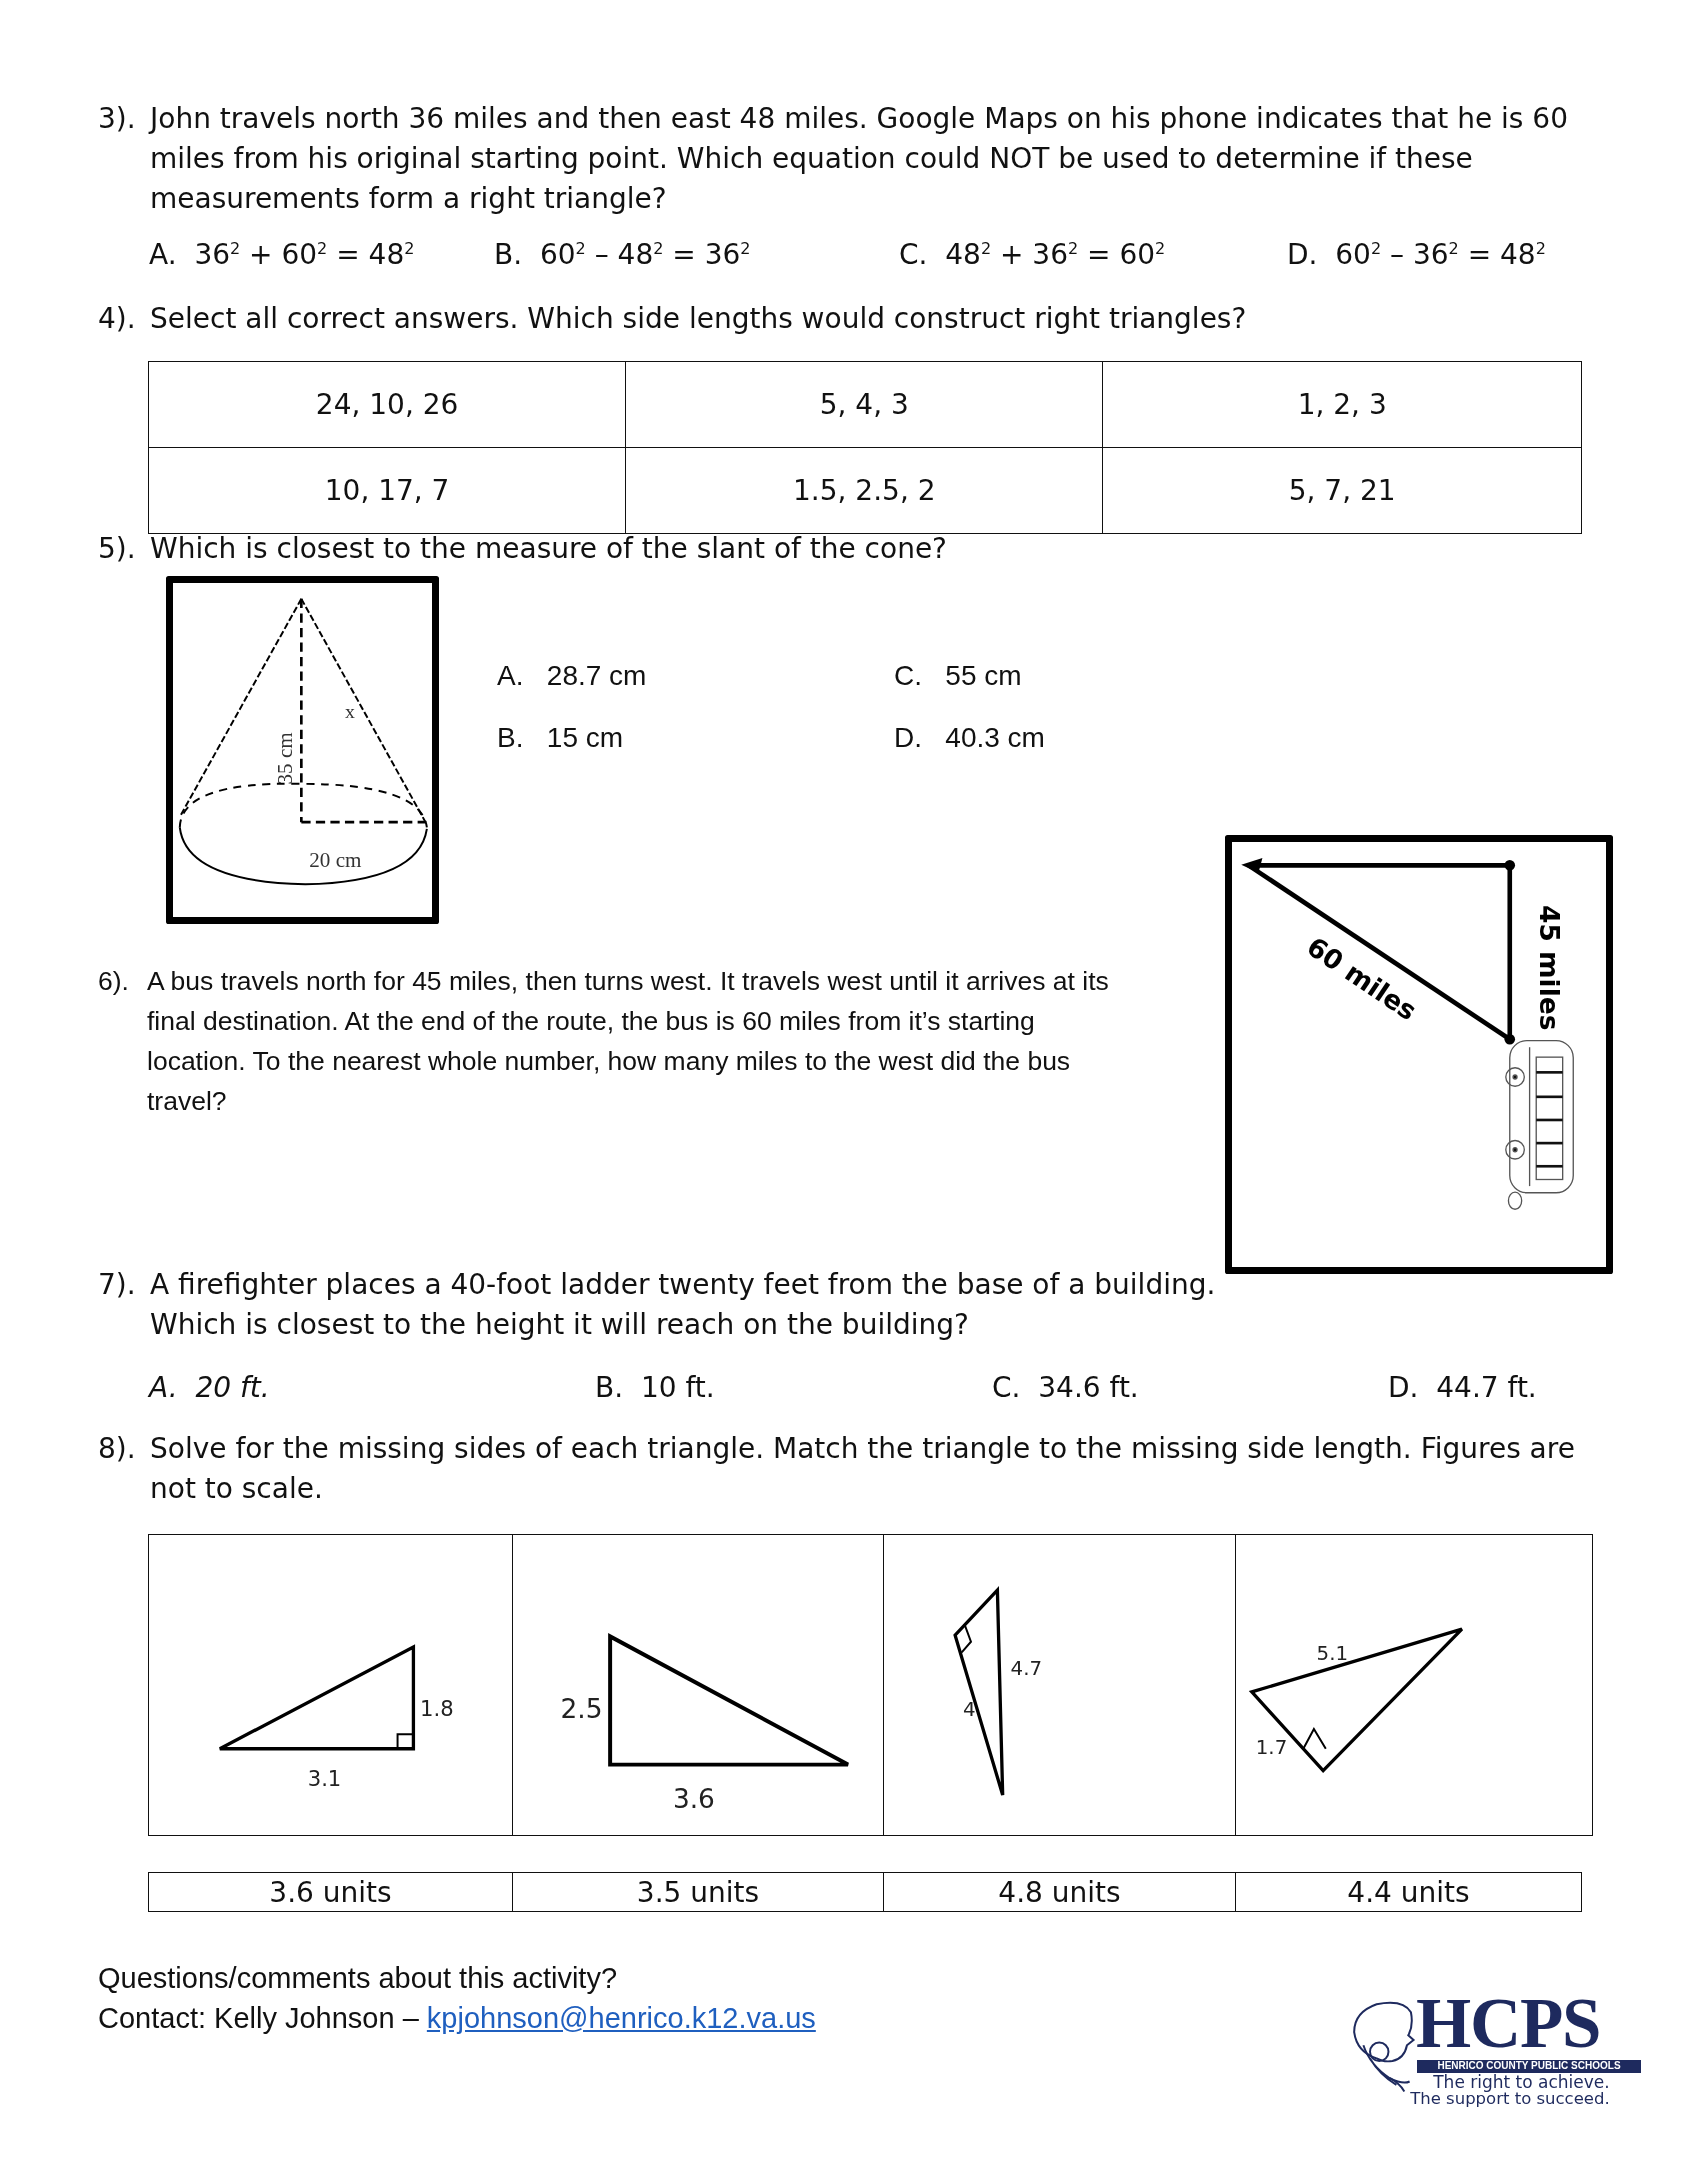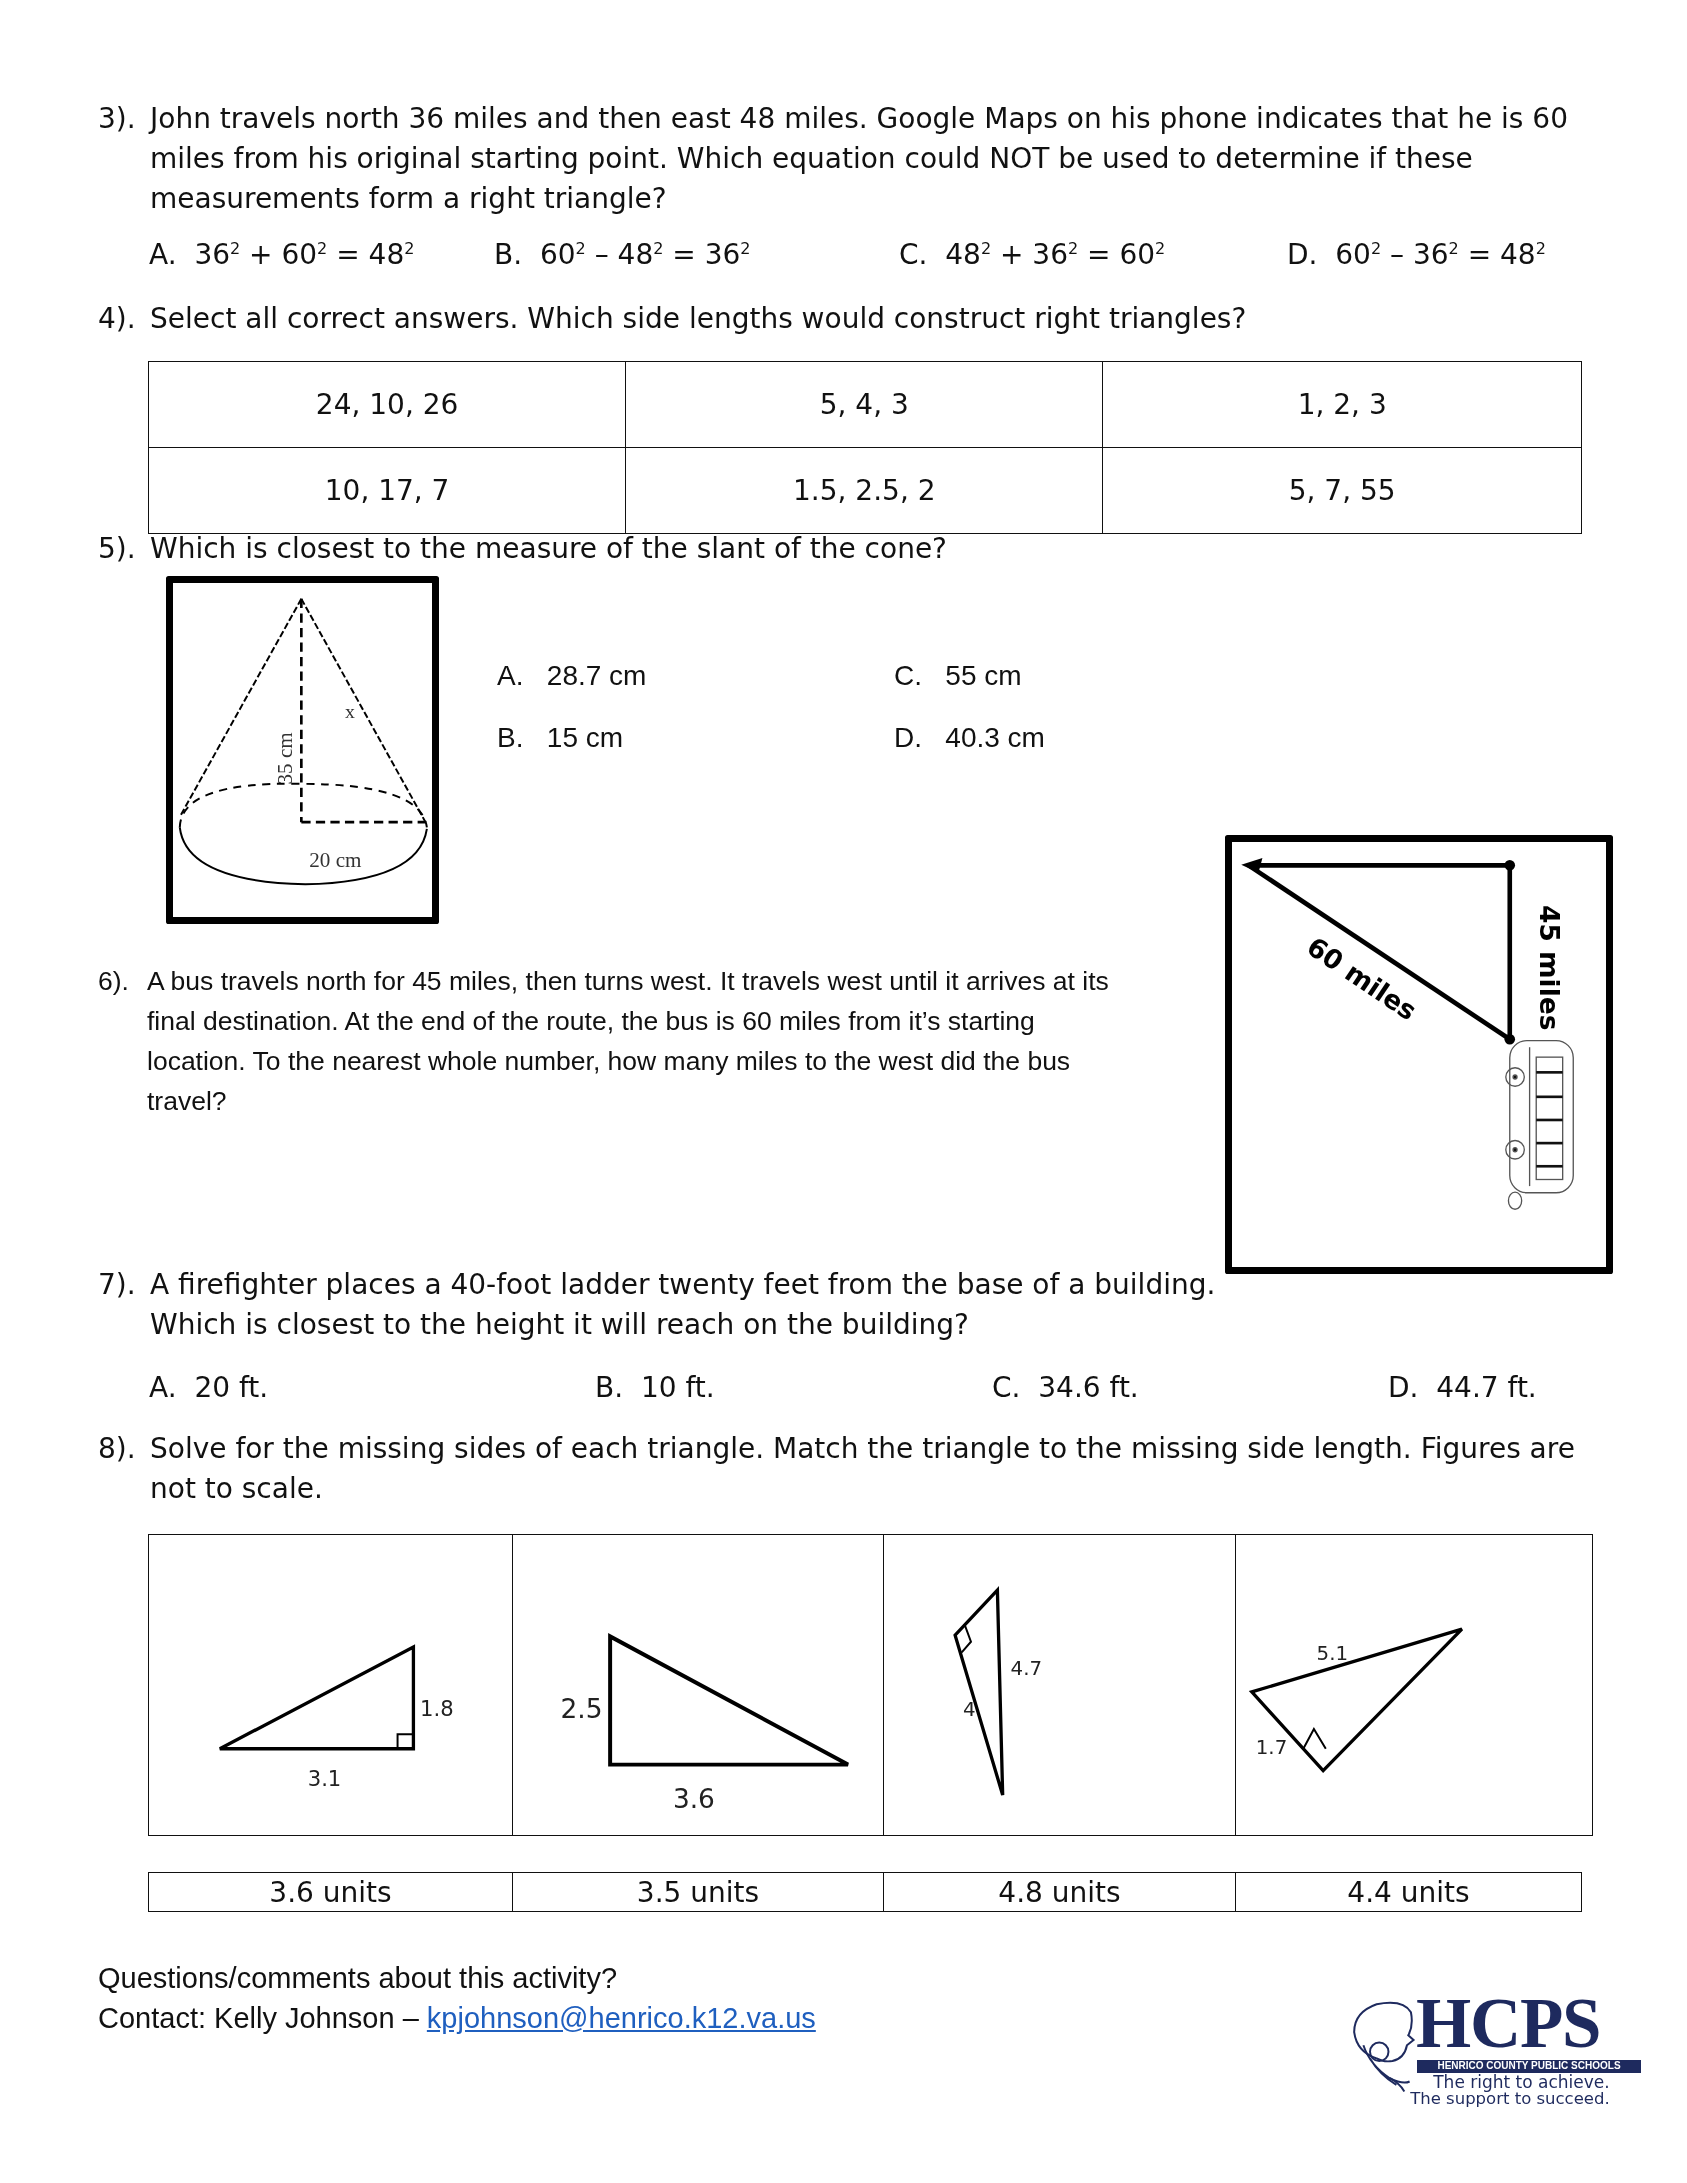--- a/index.html
+++ b/index.html
@@ -48,21 +48,21 @@
 <table class="abs t4" style="left:148px;top:361px;width:1434px;">
   <tbody>
       <tr>
     <td style="width:33.3%;">24, 10, 26</td>
     <td style="width:33.3%;">5, 4, 3</td>
     <td>1, 2, 3</td>
   </tr>
   <tr>
     <td>10, 17, 7</td>
     <td>1.5, 2.5, 2</td>
-    <td>5, 7, 55</td>
+    <td>5, 7, 21</td>
   </tr>
 </tbody>
   </table>
 
 <div class="abs q" style="left:98px;top:529px;width:1522px;height:40px;">
   <span class="num">5).</span>
   <div class="qtext">Which is closest to the measure of the slant of the cone?</div>
 </div>
 <div class="framebox" style="left:166px;top:576px;width:273px;height:348px;">
   <svg width="258" height="333" viewBox="0 0 390 504">
@@ -124,21 +124,21 @@
   </div>
 </div>
 
 <div class="abs q" style="left:98px;top:1265px;width:1191px;height:81px;">
   <span class="num">7).</span>
   <div class="qtext" style="white-space:nowrap;">
     <div>A firefighter places a 40-foot ladder twenty feet from the base of a building.</div>
     <div>Which is closest to the height it will reach on the building?</div>
   </div>
 </div>
-<div class="opt" style="left:149px;top:1371px;"><span>A.</span>&nbsp;&nbsp;<span>20 ft.</span></div>
+<div class="opt" style="left:149px;top:1371px;font-style:italic;"><span>A.</span>&nbsp;&nbsp;<span>20 ft.</span></div>
 <div class="opt" style="left:595px;top:1371px;"><span>B.</span>&nbsp;&nbsp;<span>10 ft.</span></div>
 <div class="opt" style="left:992px;top:1371px;"><span>C.</span>&nbsp;&nbsp;<span>34.6 ft.</span></div>
 <div class="opt" style="left:1388px;top:1371px;"><span>D.</span>&nbsp;&nbsp;<span>44.7 ft.</span></div>
 
 <div class="abs q" style="left:98px;top:1429px;width:1522px;height:81px;">
   <span class="num">8).</span>
   <div class="qtext" style="width:1462px;">Solve for the missing sides of each triangle.  Match the triangle to the missing side length.  Figures are not to scale.</div>
 </div>
 
 <table class="abs t8" style="left:148px;top:1534px;width:1434px;height:299px;">

